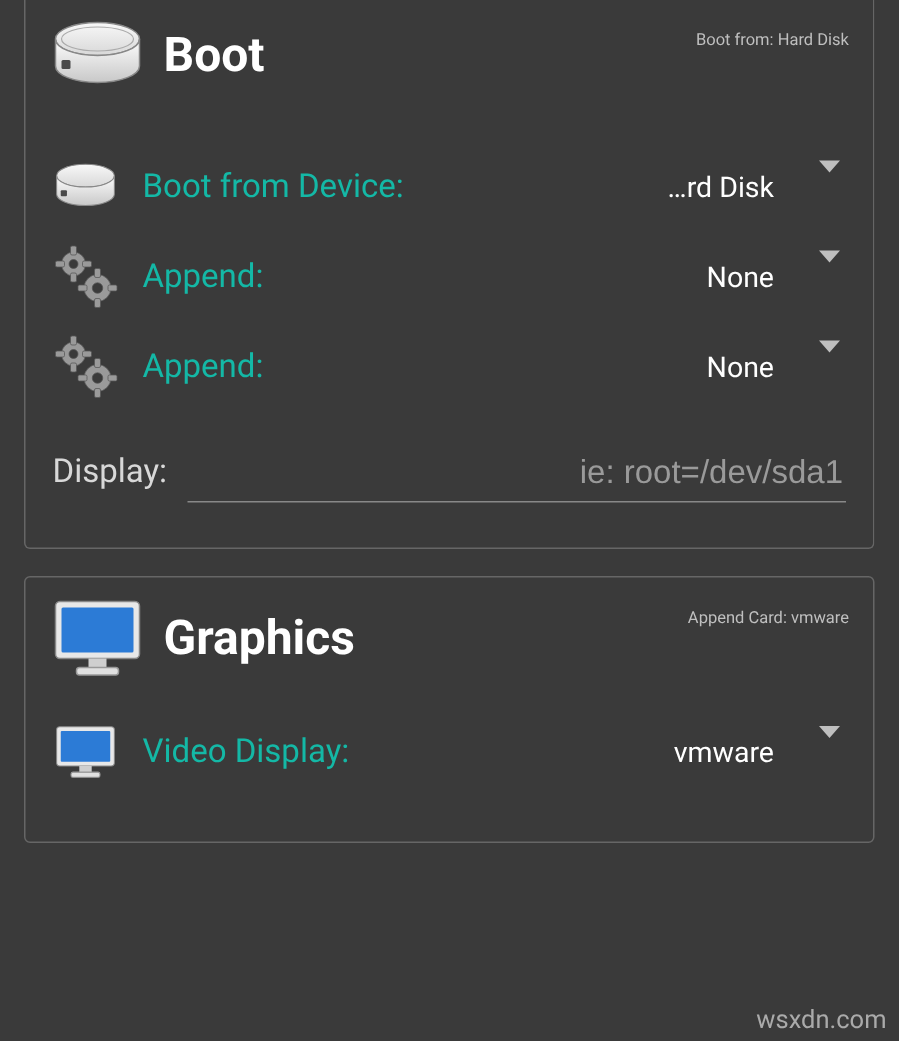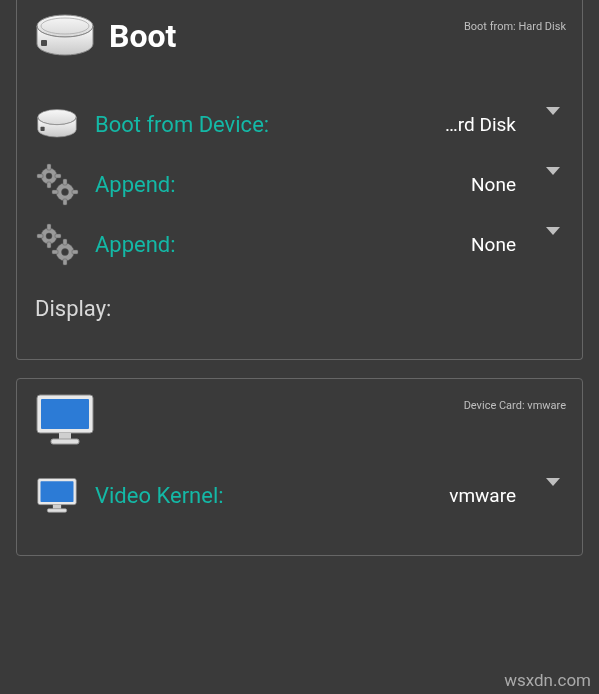--- a/index.html
+++ b/index.html
@@ -249,48 +249,50 @@
         </svg>
       </span>
       <span class="row-label">Append:</span>
       <span class="row-spacer"></span>
       <span class="dropdown-value">None</span>
       <span class="dropdown-caret"><span class="caret-down"></span></span>
     </div>
 
     <div class="append-row">
       <span class="append-label">Display:</span>
+      <input class="append-input" type="text" placeholder="ie: root=/dev/sda1" style="">
     </div>
   </div>
 
   <div class="section">
     <div class="section-header graphics">
       <span class="monitor-icon-big">
         <svg viewBox="0 0 64 56" width="64" height="56">
           <rect x="4" y="4" width="56" height="38" rx="3" fill="#e8e8e8" stroke="#888"></rect>
           <rect x="8" y="8" width="48" height="30" rx="1" fill="#2c7bd6"></rect>
           <rect x="26" y="42" width="12" height="6" fill="#cfcfcf"></rect>
           <rect x="18" y="48" width="28" height="5" rx="2" fill="#e0e0e0" stroke="#999"></rect>
         </svg>
       </span>
+      <span class="section-title">Graphics</span>
       <span class="section-subtitle">
-        <span>Device Card: </span><span>vmware</span>
+        <span>Append Card: </span><span>vmware</span>
       </span>
     </div>
 
     <div class="row">
       <span class="row-icon">
         <svg class="monitor-icon-small" viewBox="0 0 64 56" width="44" height="40">
           <rect x="4" y="4" width="56" height="38" rx="3" fill="#e8e8e8" stroke="#888"></rect>
           <rect x="8" y="8" width="48" height="30" rx="1" fill="#2c7bd6"></rect>
           <rect x="26" y="42" width="12" height="6" fill="#cfcfcf"></rect>
           <rect x="18" y="48" width="28" height="5" rx="2" fill="#e0e0e0" stroke="#999"></rect>
         </svg>
       </span>
-      <span class="row-label">Video Kernel:</span>
+      <span class="row-label">Video Display:</span>
       <span class="row-spacer"></span>
       <span class="dropdown-value">vmware</span>
       <span class="dropdown-caret"><span class="caret-down"></span></span>
     </div>
   </div>
 
 </div>
 
 <div class="watermark">wsxdn.com</div>
 

